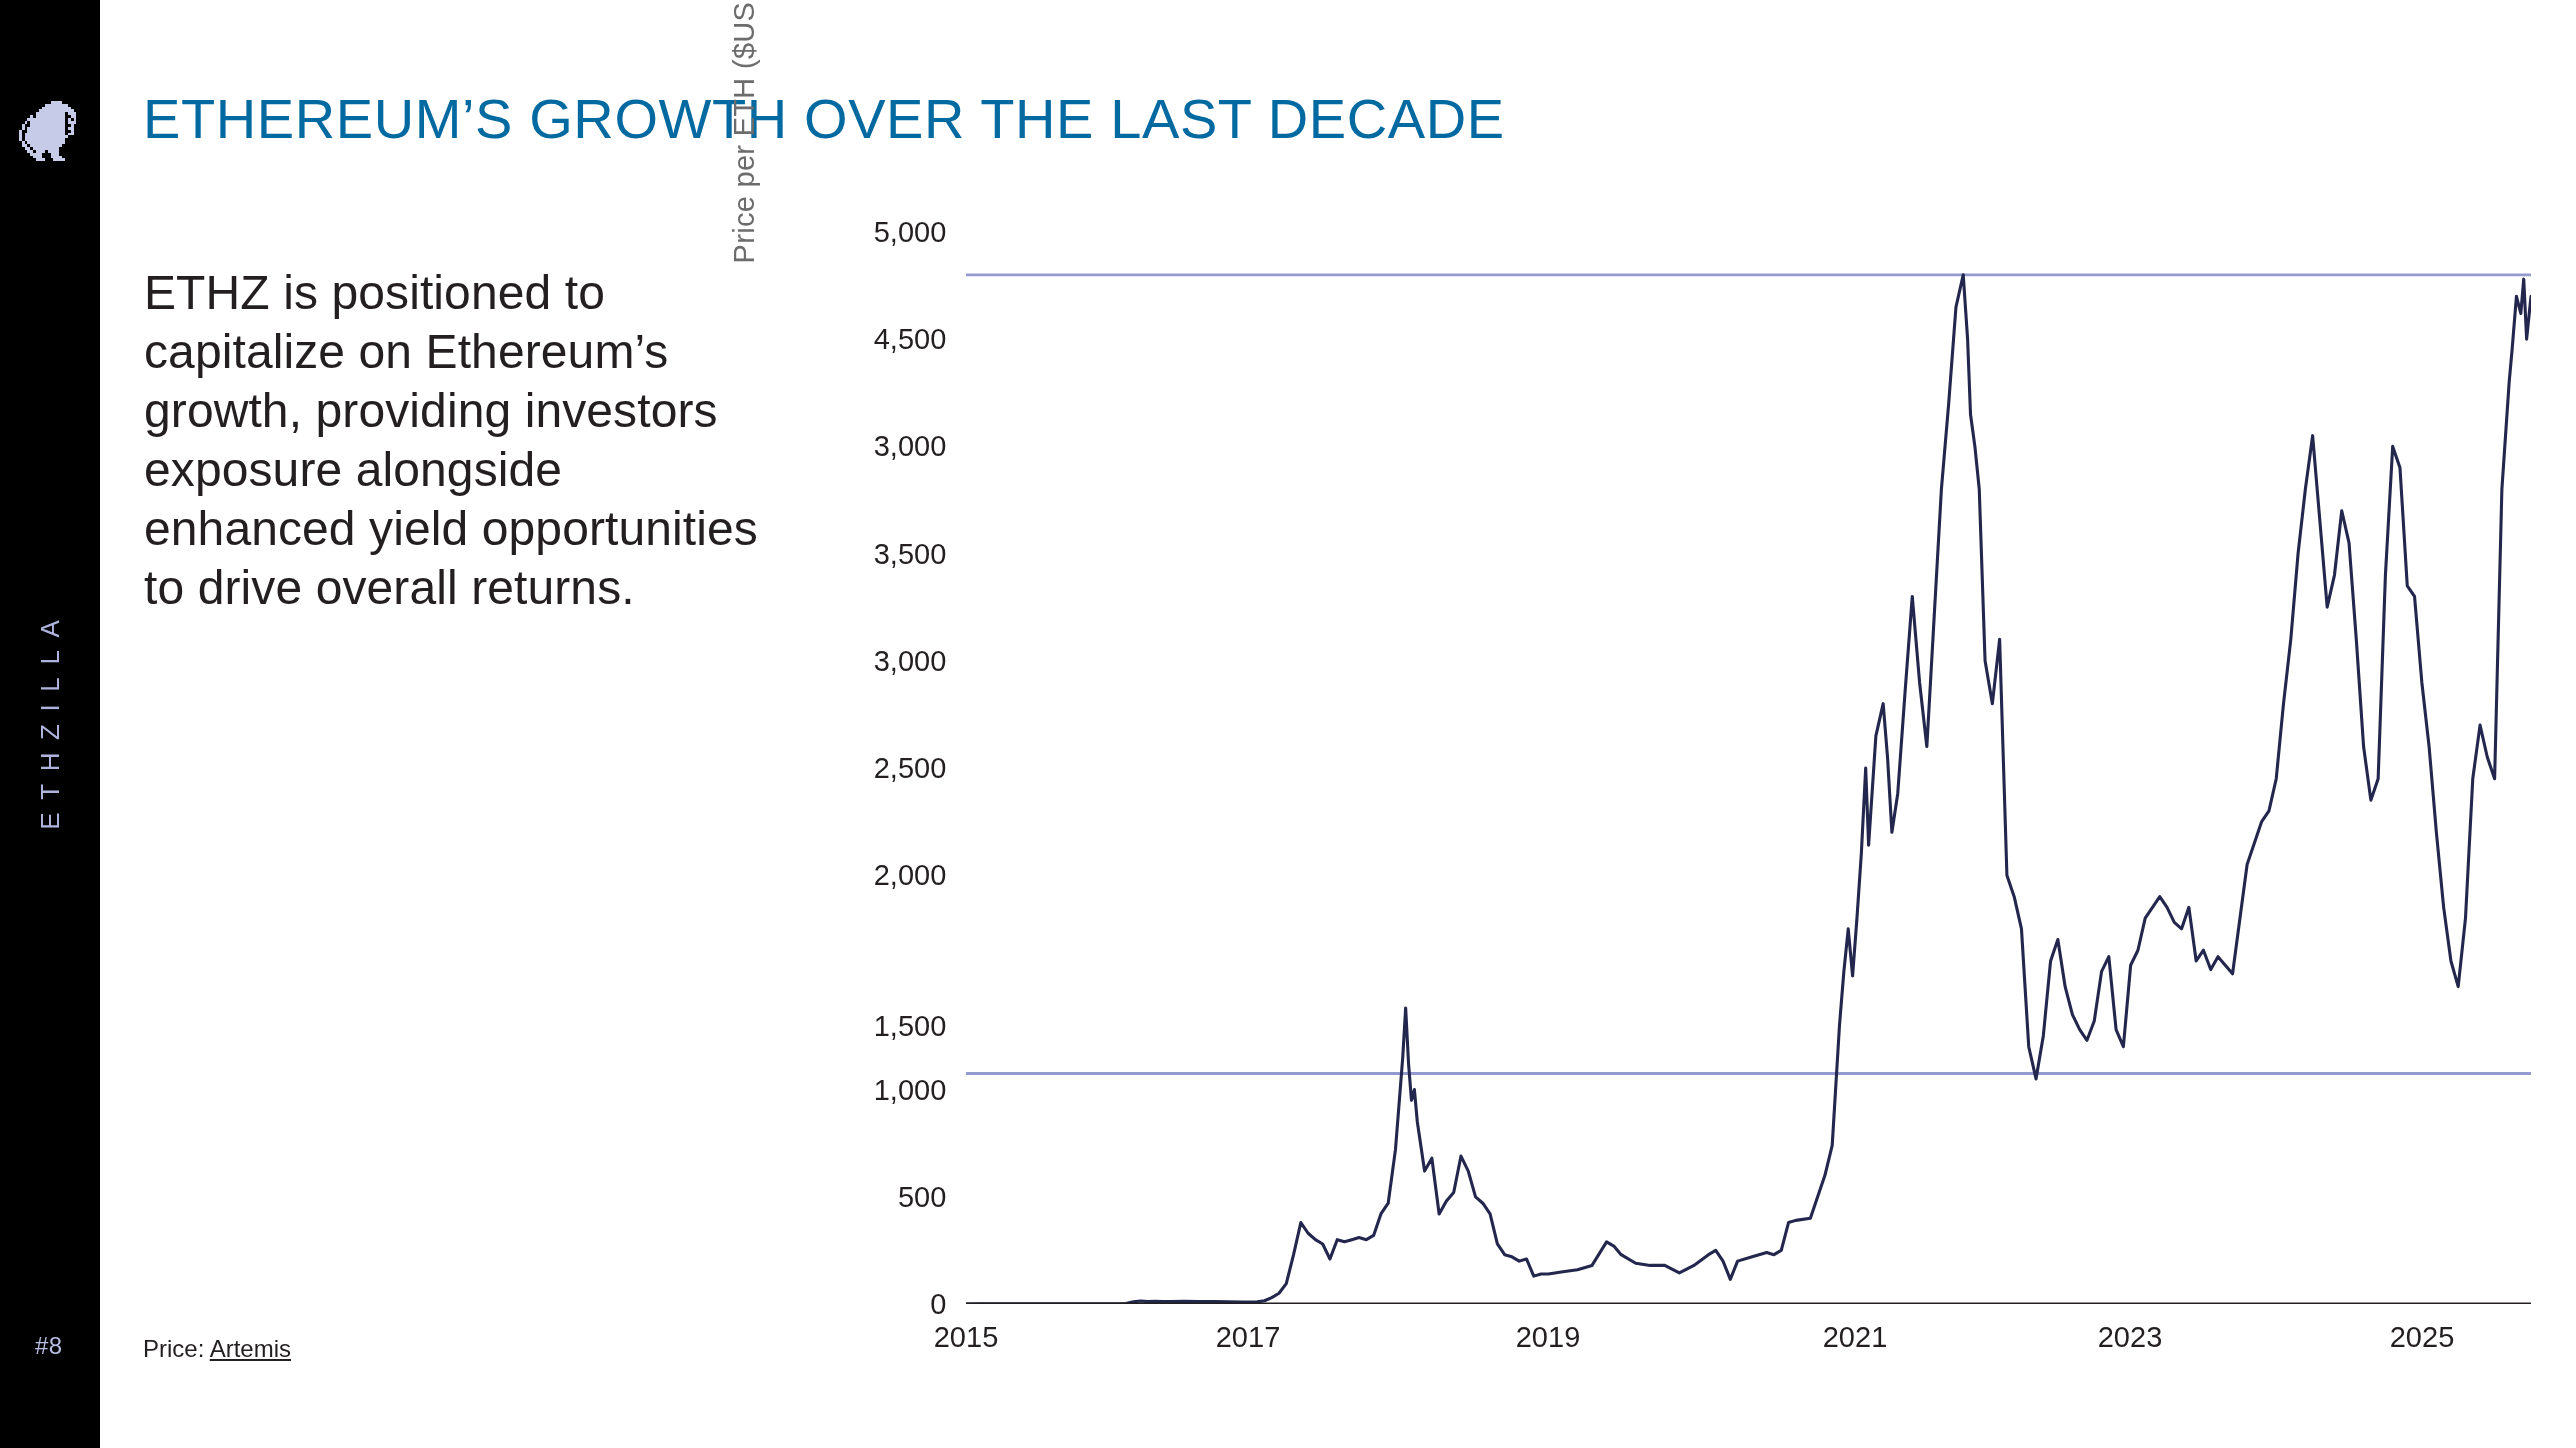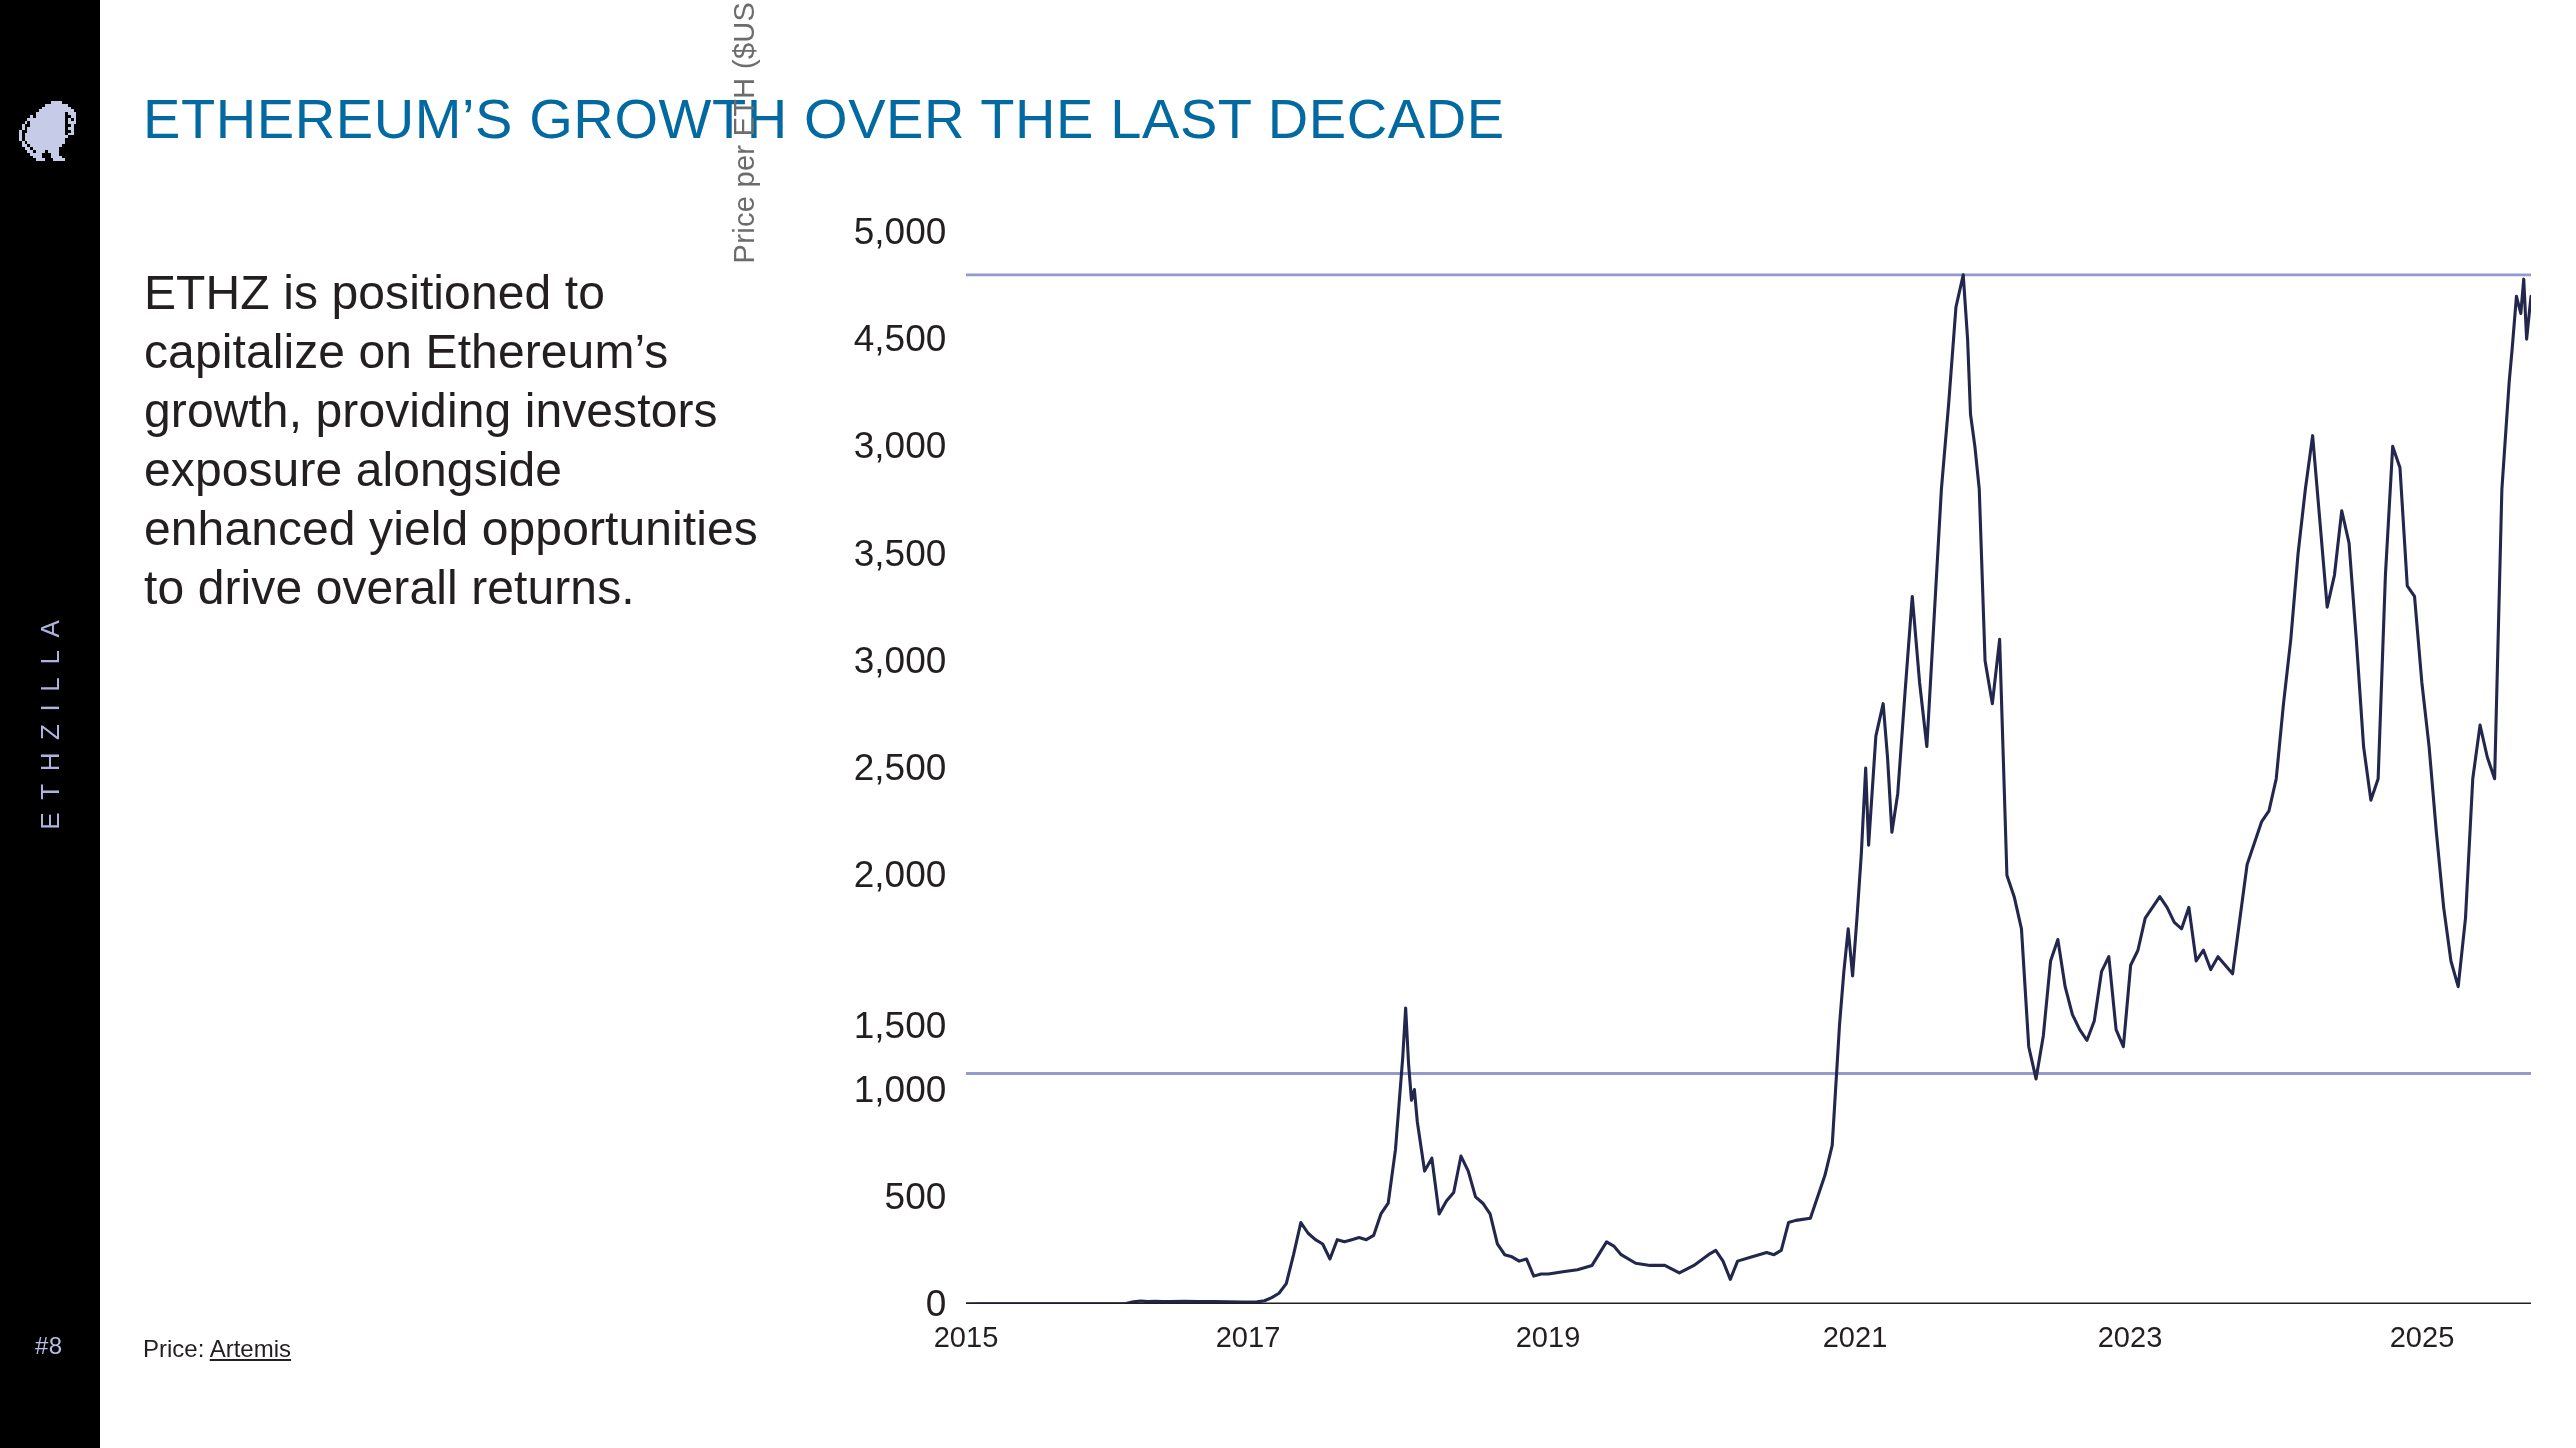--- a/index.html
+++ b/index.html
@@ -123,21 +123,21 @@
     position: absolute;
     left: 46px;
     top: 0;
     width: 176px;
     height: 1072px;
   }
   .y-tick {
     position: absolute;
     right: 9.7px;
     transform: translateY(-50%);
-    font-size: 37px;
+    font-size: 29px;
     color: #231f20;
     font-weight: 400;
     white-space: nowrap;
   }
   #plot-area {
     position: absolute;
     left: 232px;
     top: 0;
     width: 1565px;
     height: 1072px;

